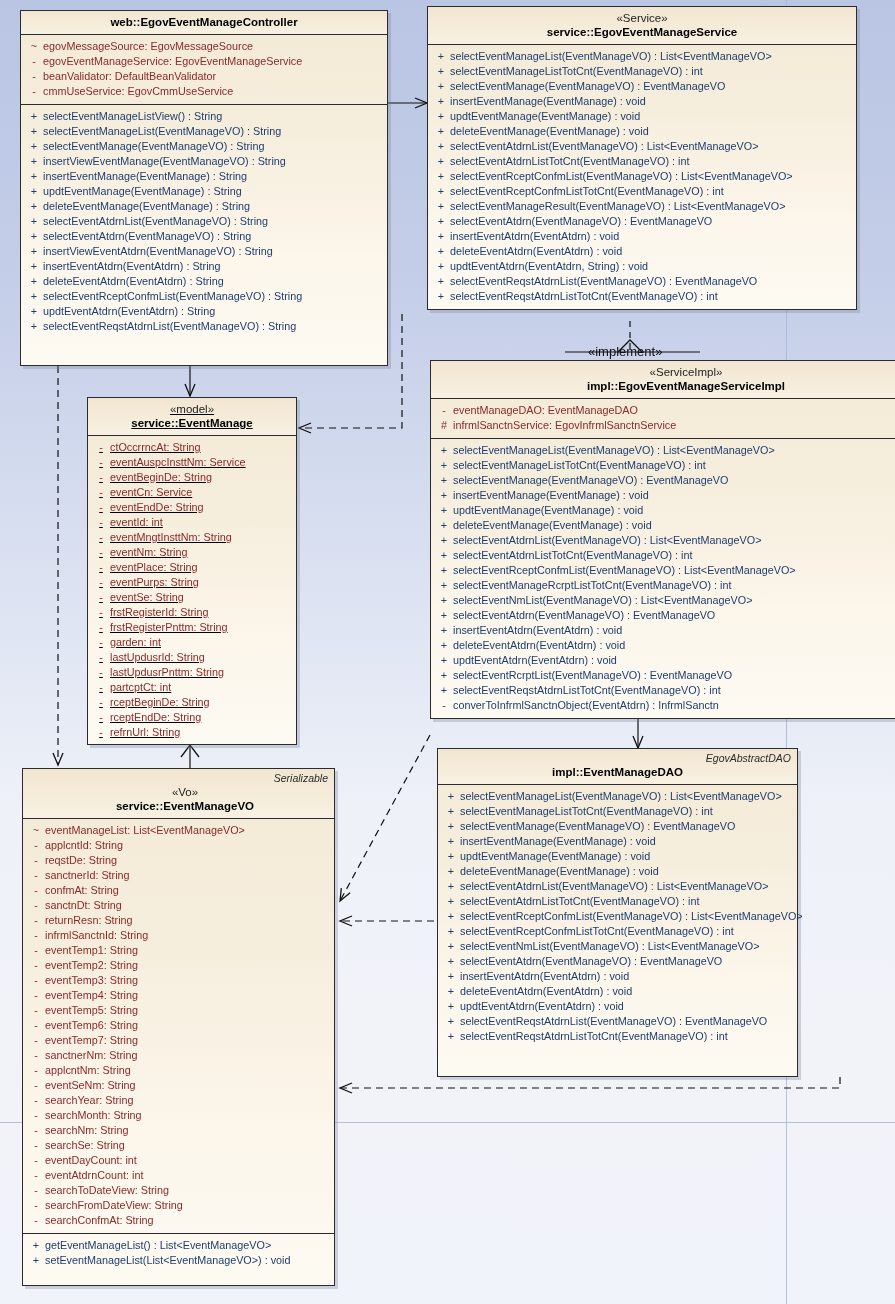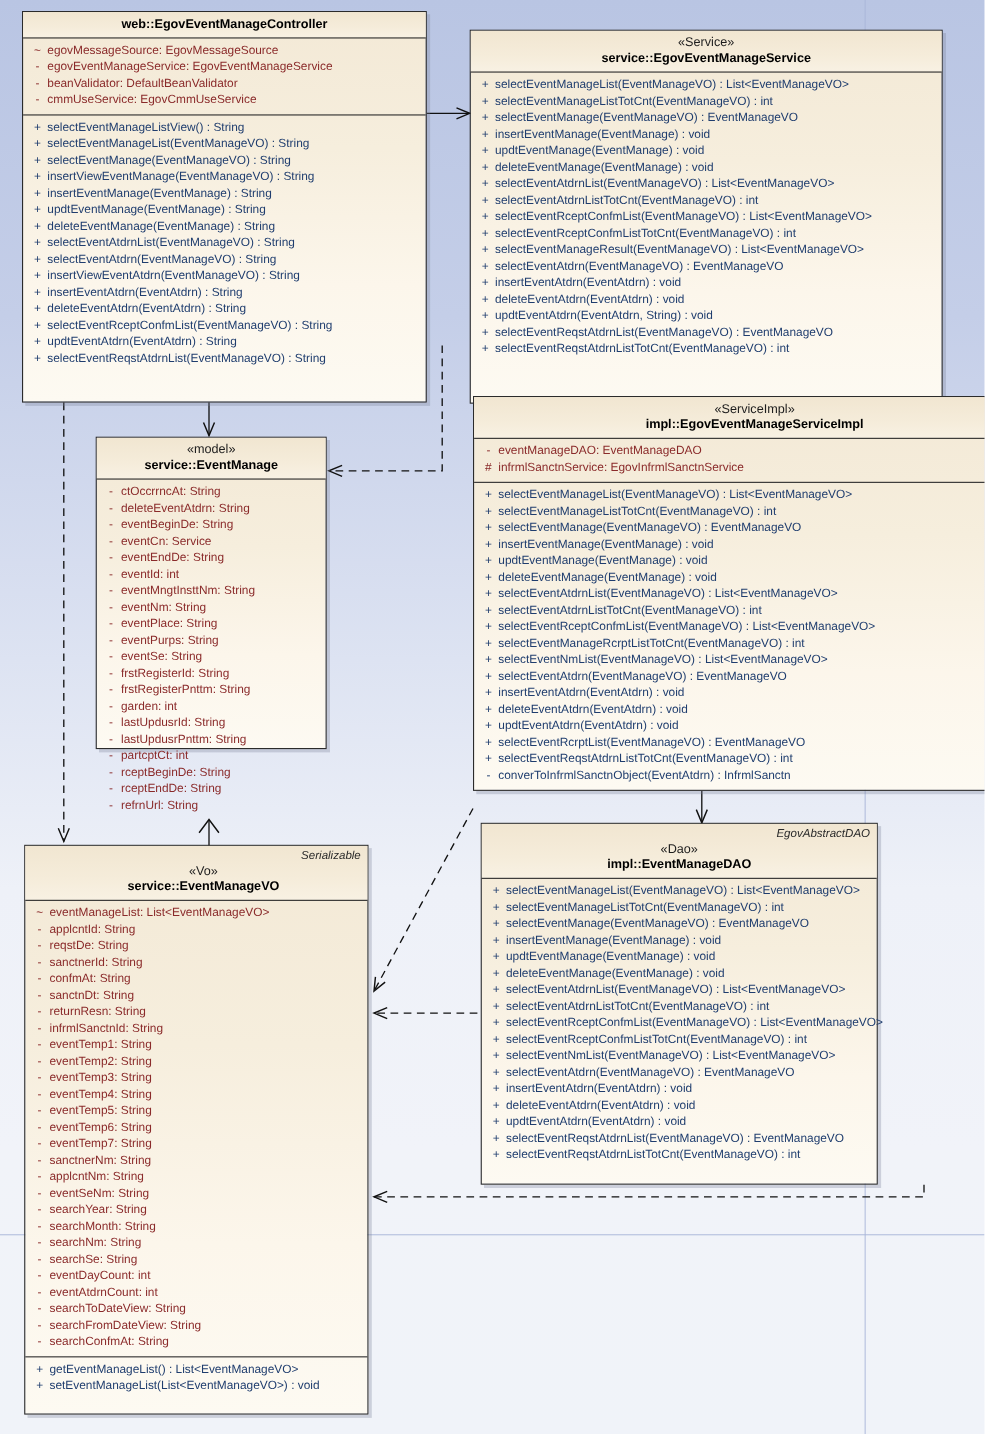--- a/index.html
+++ b/index.html
@@ -205,21 +205,21 @@
         <span class="vis">+</span>
         <span class="txt">updtEventAtdrn(EventAtdrn) : String</span>
       </div>
       <div class="row op">
         <span class="vis">+</span>
         <span class="txt">selectEventReqstAtdrnList(EventManageVO) : String</span>
       </div>
     </div>
 </div>
 
-<div class="node" style="left:427px;top:27px;width:430px;height:340px;">
+<div class="node" style="left:427px;top:6px;width:430px;height:304px;">
   <div class="nhead">
     <div class="stereo">«Service»</div>
     <div class="cname">service::EgovEventManageService</div>
   </div>
   <div class="compartment first" id="svc-ops">
       <div class="row op">
         <span class="vis">+</span>
         <span class="txt">selectEventManageList(EventManageVO) : List&lt;EventManageVO&gt;</span>
       </div>
       <div class="row op">
@@ -373,33 +373,33 @@
         <span class="vis">+</span>
         <span class="txt">selectEventReqstAtdrnListTotCnt(EventManageVO) : int</span>
       </div>
       <div class="row op">
         <span class="vis">-</span>
         <span class="txt">converToInfrmlSanctnObject(EventAtdrn) : InfrmlSanctn</span>
       </div>
     </div>
 </div>
 
-<div class="node" style="left:87px;top:397px;width:210px;height:284px;">
+<div class="node" style="left:87px;top:397px;width:210px;height:348px;text-decoration:underline;">
   <div class="nhead">
     <div class="stereo">«model»</div>
     <div class="cname">service::EventManage</div>
   </div>
   <div class="compartment first" id="model-attrs">
       <div class="row attr">
         <span class="vis">-</span>
         <span class="txt">ctOccrrncAt: String</span>
       </div>
       <div class="row attr">
         <span class="vis">-</span>
-        <span class="txt">deleteEventAtdrn: String</span>
+        <span class="txt">eventAuspcInsttNm: Service</span>
       </div>
       <div class="row attr">
         <span class="vis">-</span>
         <span class="txt">eventBeginDe: String</span>
       </div>
       <div class="row attr">
         <span class="vis">-</span>
         <span class="txt">eventCn: Service</span>
       </div>
       <div class="row attr">
@@ -593,21 +593,20 @@
       <div class="row op">
         <span class="vis">+</span>
         <span class="txt">setEventManageList(List&lt;EventManageVO&gt;) : void</span>
       </div>
     </div>
 </div>
 
 <div class="node" style="left:437px;top:748px;width:361px;height:329px;">
   <div class="nhead" style="padding-top:16px;">
     <div class="tagright">EgovAbstractDAO</div>
-    <div class="stereo">«Dao»</div>
     <div class="cname">impl::EventManageDAO</div>
   </div>
   <div class="compartment first" id="dao-ops">
       <div class="row op">
         <span class="vis">+</span>
         <span class="txt">selectEventManageList(EventManageVO) : List&lt;EventManageVO&gt;</span>
       </div>
       <div class="row op">
         <span class="vis">+</span>
         <span class="txt">selectEventManageListTotCnt(EventManageVO) : int</span>

